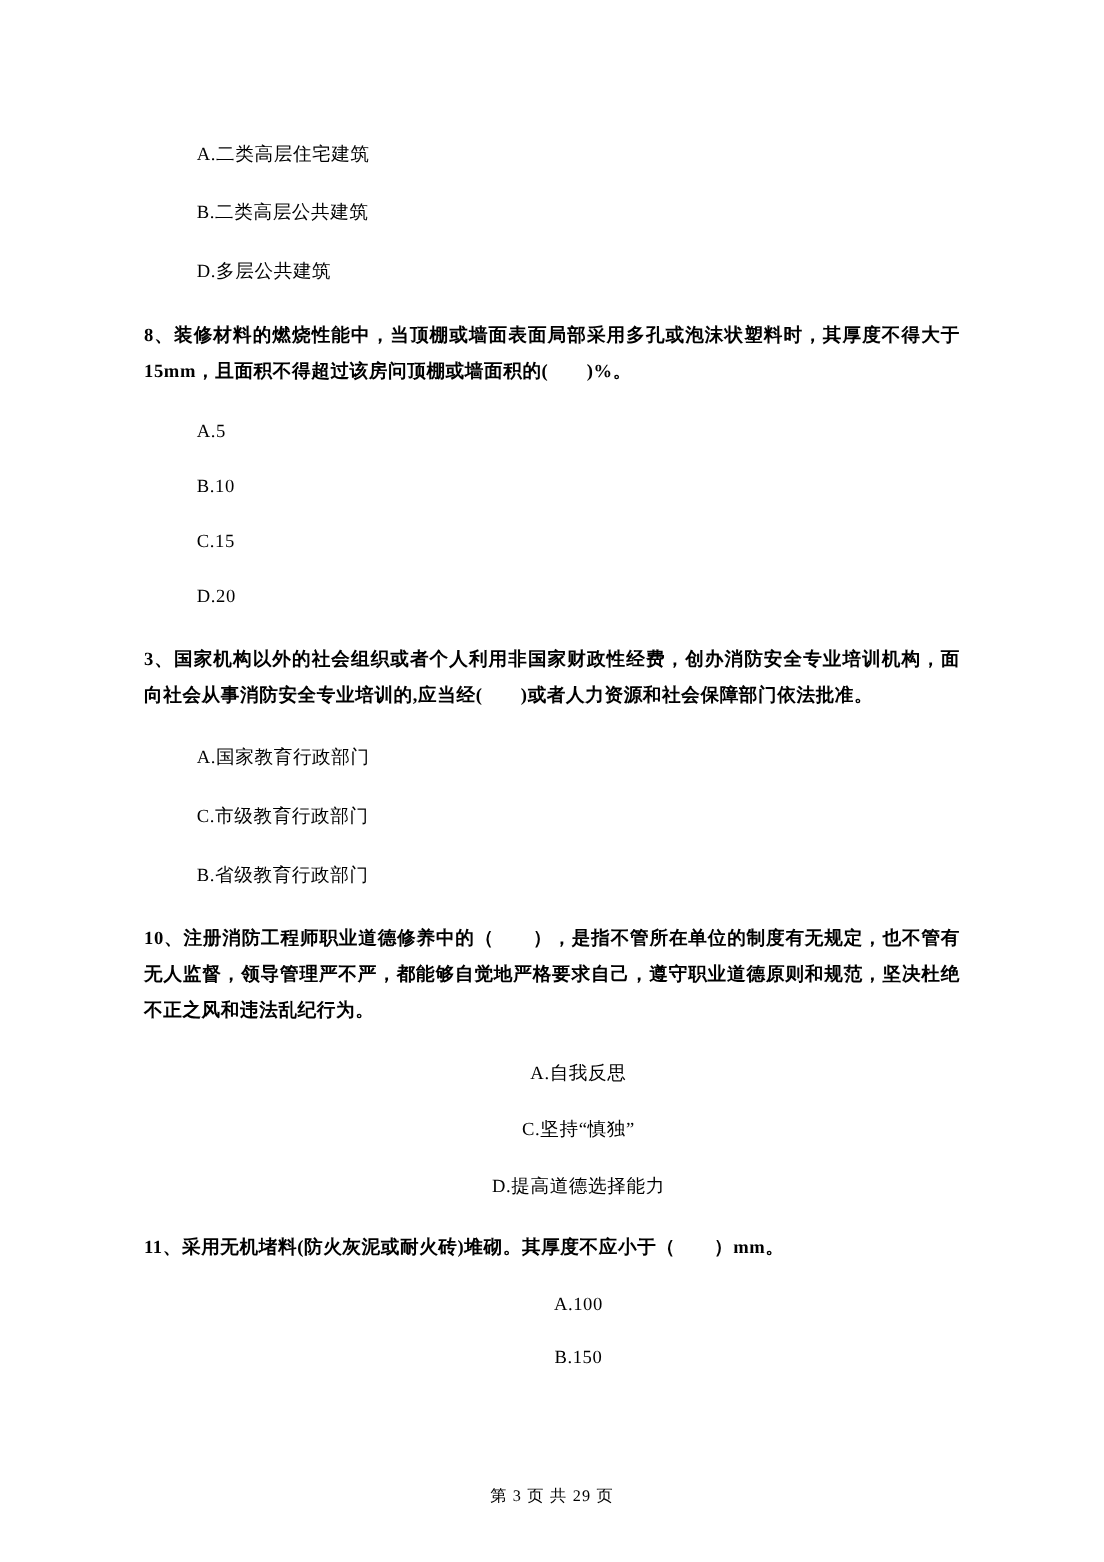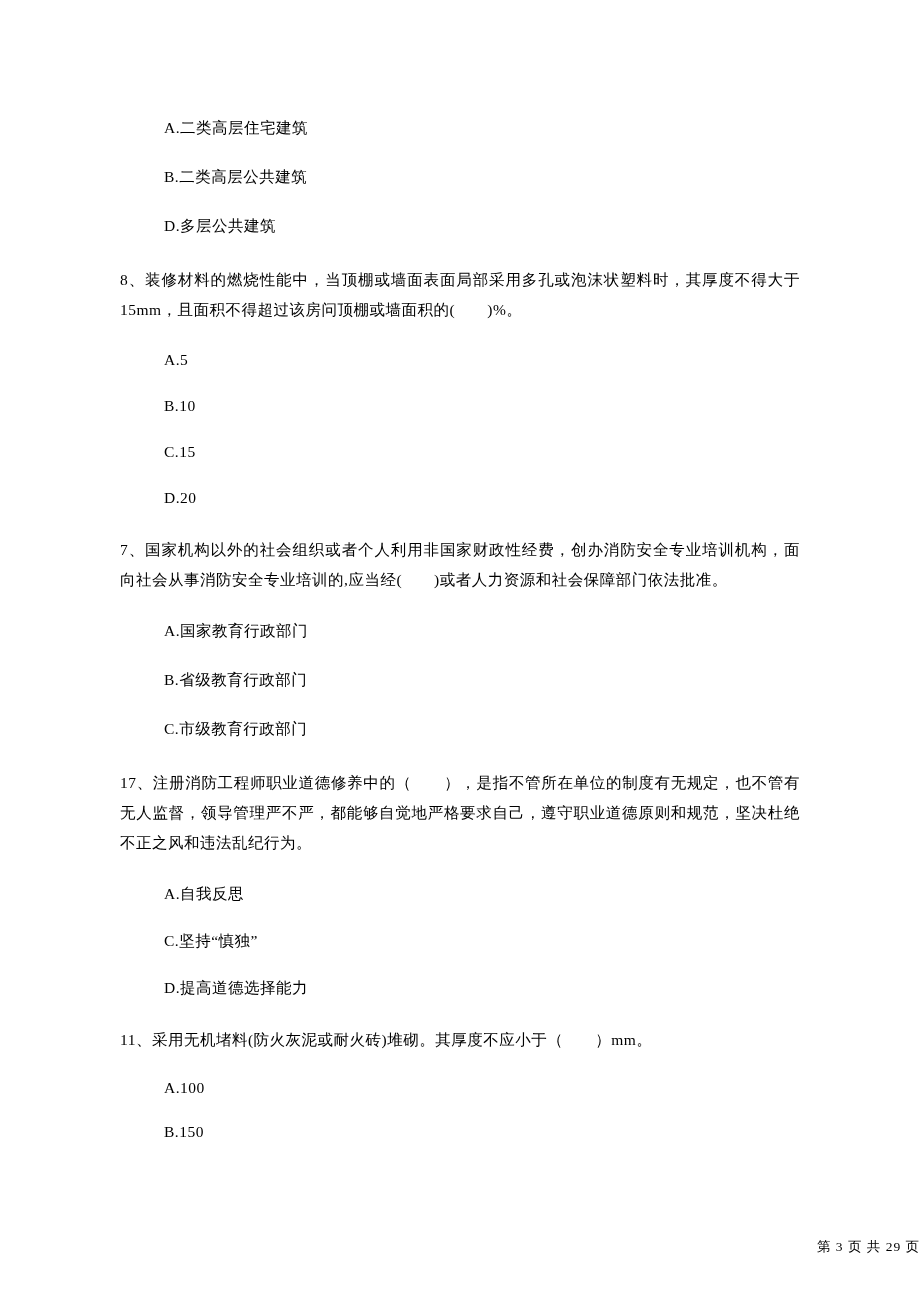--- a/index.html
+++ b/index.html
@@ -20,37 +20,38 @@
     padding-left: 120px;
     padding-right: 120px;
     position: relative;
   }
   .option {
     font-size: 15.5px;
     margin-left: 44px;
     margin-bottom: 28px;
     letter-spacing: 0.5px;
   }
-  .option-tight { margin-bottom: 26px; }
+  .option-tight { margin-bottom: 26px; text-align: center; }
   .question {
     font-size: 15.5px;
     line-height: 30px;
     margin-left: 0;
     margin-bottom: 26px;
     margin-top: 4px;
     letter-spacing: 0.5px;
     text-align: justify;
+    font-weight: bold;
   }
   .q-block { margin-bottom: 0; }
   .footer {
     position: absolute;
     bottom: 46px;
     width: 920px;
     left: 0;
-    text-align: right;
+    text-align: center;
     font-size: 13.5px;
     letter-spacing: 1px;
   }
 </style>
 </head>
 <body>
 
 <div class="page">
 
   <div class="q-block">
@@ -60,28 +61,28 @@
   </div>
 
   <div class="question">8、装修材料的燃烧性能中，当顶棚或墙面表面局部采用多孔或泡沫状塑料时，其厚度不得大于15mm，且面积不得超过该房问顶棚或墙面积的(　　)%。</div>
   <div class="q-block">
     <div class="option">A.5</div>
     <div class="option">B.10</div>
     <div class="option">C.15</div>
     <div class="option">D.20</div>
   </div>
 
-  <div class="question">7、国家机构以外的社会组织或者个人利用非国家财政性经费，创办消防安全专业培训机构，面向社会从事消防安全专业培训的,应当经(　　)或者人力资源和社会保障部门依法批准。</div>
+  <div class="question">3、国家机构以外的社会组织或者个人利用非国家财政性经费，创办消防安全专业培训机构，面向社会从事消防安全专业培训的,应当经(　　)或者人力资源和社会保障部门依法批准。</div>
   <div class="q-block">
     <div class="option">A.国家教育行政部门</div>
+    <div class="option">C.市级教育行政部门</div>
     <div class="option">B.省级教育行政部门</div>
-    <div class="option">C.市级教育行政部门</div>
   </div>
 
-  <div class="question">17、注册消防工程师职业道德修养中的（　　），是指不管所在单位的制度有无规定，也不管有无人监督，领导管理严不严，都能够自觉地严格要求自己，遵守职业道德原则和规范，坚决杜绝不正之风和违法乱纪行为。</div>
+  <div class="question">10、注册消防工程师职业道德修养中的（　　），是指不管所在单位的制度有无规定，也不管有无人监督，领导管理严不严，都能够自觉地严格要求自己，遵守职业道德原则和规范，坚决杜绝不正之风和违法乱纪行为。</div>
   <div class="q-block">
     <div class="option option-tight">A.自我反思</div>
     <div class="option option-tight">C.坚持“慎独”</div>
     <div class="option option-tight">D.提高道德选择能力</div>
   </div>
 
   <div class="question" style="margin-bottom:24px;">11、采用无机堵料(防火灰泥或耐火砖)堆砌。其厚度不应小于（　　）mm。</div>
   <div class="q-block">
     <div class="option option-tight">A.100</div>
     <div class="option option-tight">B.150</div>

